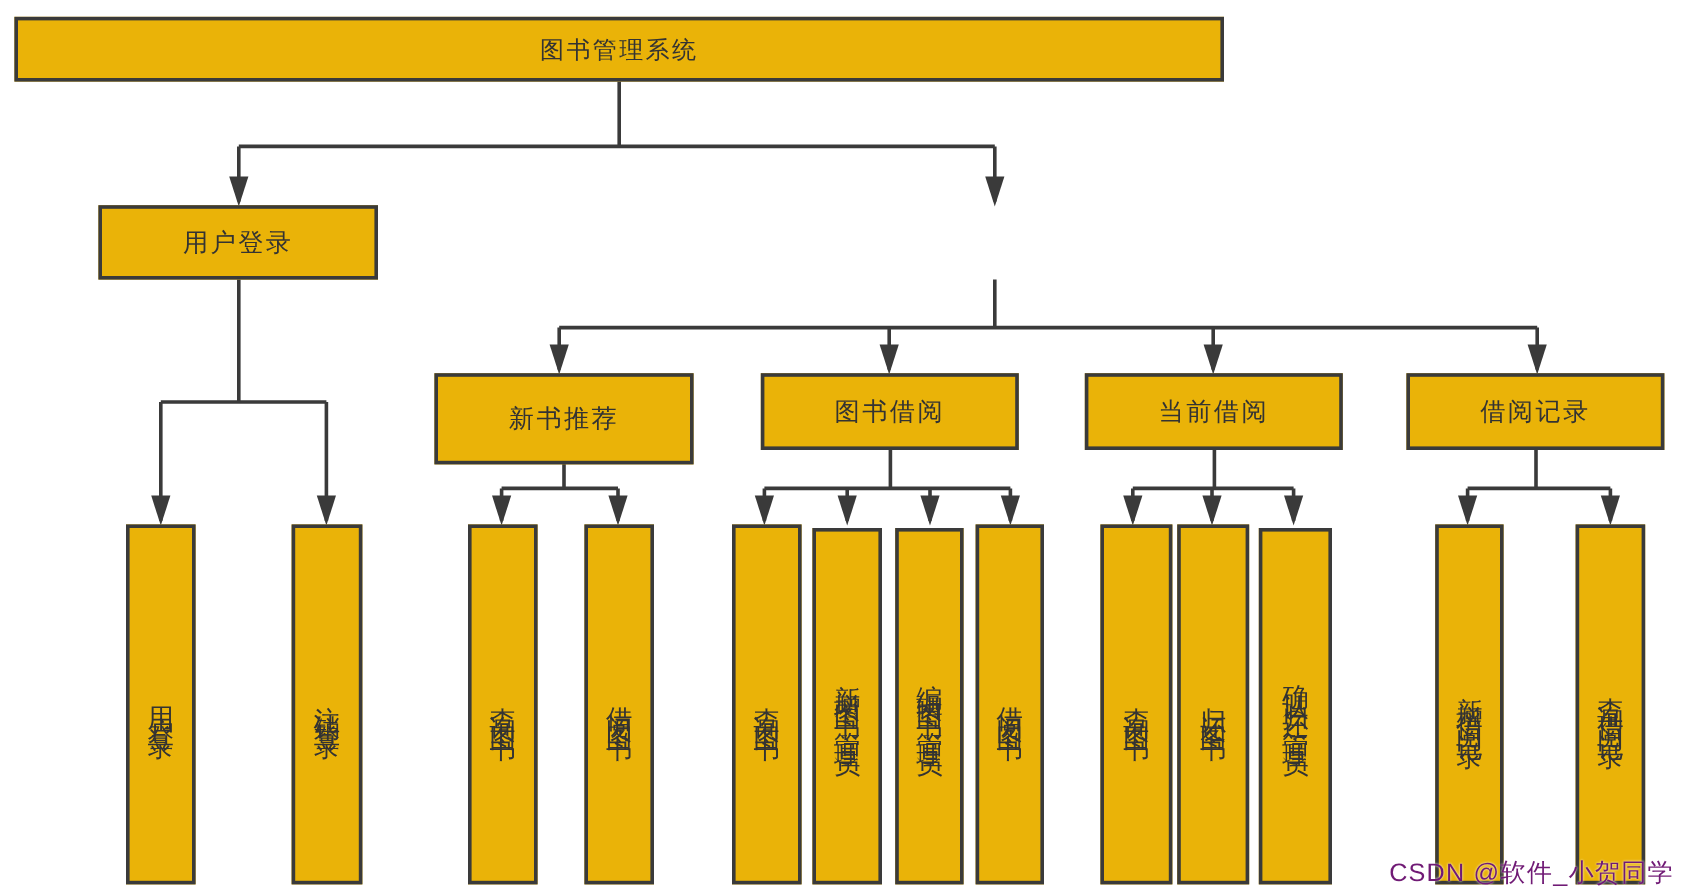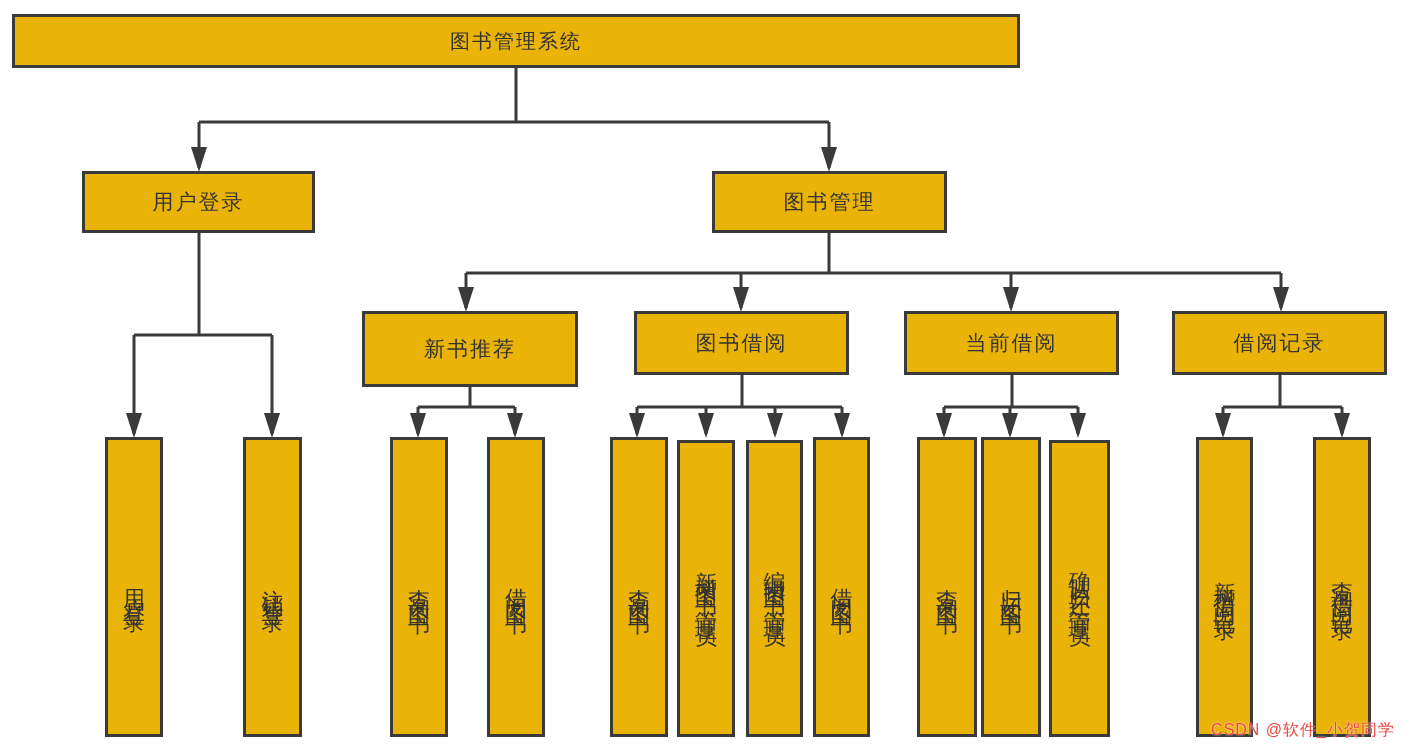--- a/index.html
+++ b/index.html
@@ -29,22 +29,22 @@
     text-orientation:mixed;
     font-size:22px;
     letter-spacing:8px;
     line-height:1;
     color:#333333;
   }
   .watermark{
     position:absolute;
     right:10px;
     bottom:6px;
-    font-size:16px;
-    color:#ef4444;
+    font-size:21px;
+    color:#701a75;
     letter-spacing:1px;
     z-index:3;
     white-space:nowrap;
     text-shadow:0 0 2px #ffffff;
   }
 </style>
 </head>
 <body>
 
 <div id="stage">
@@ -80,23 +80,20 @@
       <polygon points="1342,438 1334,413 1350,413"></polygon>
     </g>
   </svg>
 
   <div class="node node-h node-root" style="left:12px;top:14px;width:1008px;height:54px;">
     <span>图书管理系统</span>
   </div>
 
   <div class="node node-h" style="left:82px;top:171px;width:233px;height:62px;">
     <span>用户登录</span>
-  </div>
-  <div class="node node-h" style="left:712px;top:171px;width:235px;height:62px;">
-    <span>图书管理</span>
   </div>
 
   <div class="node node-h" style="left:362px;top:311px;width:216px;height:76px;">
     <span>新书推荐</span>
   </div>
   <div class="node node-h" style="left:904px;top:311px;width:215px;height:64px;">
     <span>当前借阅</span>
   </div>
   <div class="node node-h" style="left:634px;top:311px;width:215px;height:64px;">
     <span>图书借阅</span>

